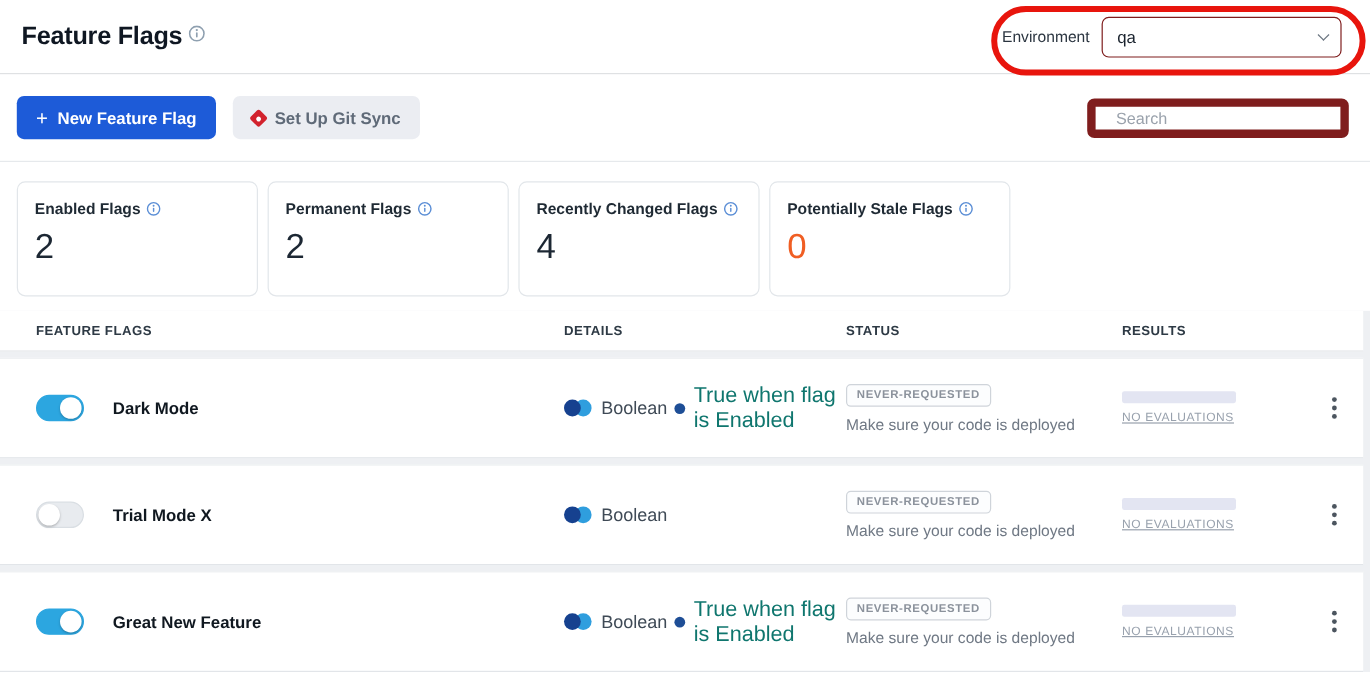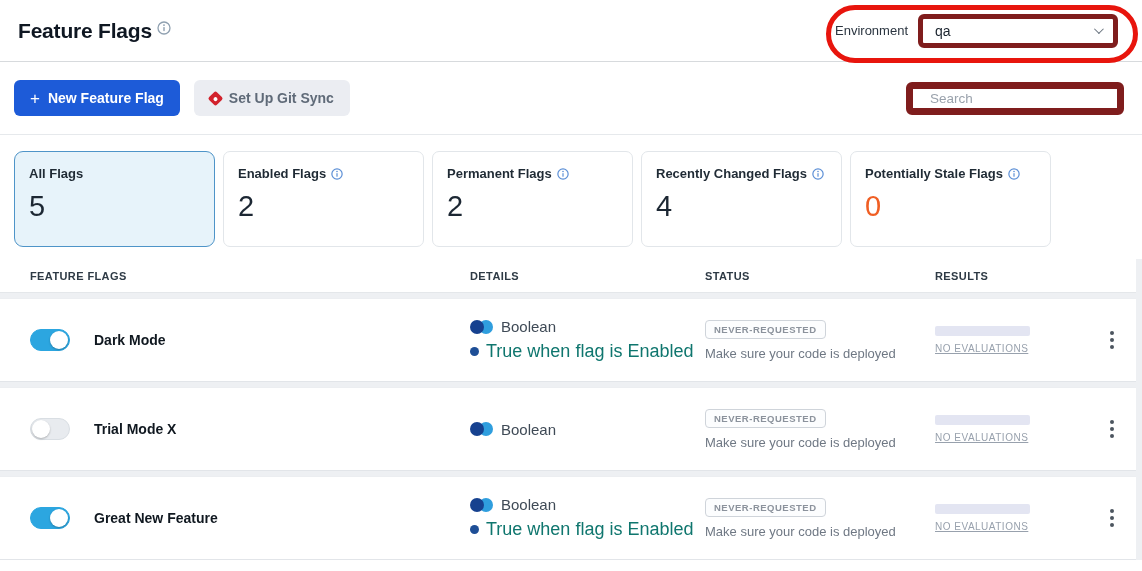--- a/index.html
+++ b/index.html
@@ -20,21 +20,21 @@
     background: #fff;
   }
   .title-wrap { display: flex; align-items: flex-start; gap: 5px; }
   .page-title { font-size: 21px; font-weight: 700; color: #0f1722; letter-spacing: -0.2px; }
   .info-icon { display: inline-flex; align-items: center; }
   .title-info { color: #8fa0b0; margin-top: 2px; }
   .env-wrap { display: flex; align-items: center; gap: 10px; margin-right: 6px; }
   .env-label { font-size: 13px; color: #2b3540; }
   .env-select {
     width: 200px; height: 34px;
-    border: 5px solid #7f1d1d; border-radius: 6px;
+    border: 1px solid #7f1d1d; border-radius: 6px;
     background: #fff;
     display: flex; align-items: center; justify-content: space-between;
     padding: 0 12px;
     font-size: 14px; color: #1a232e;
     cursor: pointer;
   }
   .chevron-down {
     width: 7px; height: 7px;
     border-right: 1.5px solid #6b7580; border-bottom: 1.5px solid #6b7580;
     transform: rotate(45deg) translateY(-2px);
@@ -123,21 +123,21 @@
   }
   .toggle .knob {
     position: absolute; top: 1px; left: 1px;
     width: 18px; height: 18px; border-radius: 50%;
     background: #fff; box-shadow: 0 1px 2px rgba(0,0,0,.25);
     transition: left .1s;
   }
   .toggle.on { background: #2ca6e0; border-color: #2ca6e0; }
   .toggle.on .knob { left: 19px; }
 
-  .details-cell { display: flex; flex-direction: column; gap: 6px; }
+  .details-cell { display: flex; flex-direction: row; gap: 6px; }
   .type-line { display: flex; align-items: center; gap: 8px;
     font-size: 15px; font-weight: 500; color: #3f4a56; }
   .bool-icon { position: relative; width: 23px; height: 14px; flex: none; }
   .bool-icon .c1 { position: absolute; left: 0; top: 0; width: 14px; height: 14px;
     border-radius: 50%; background: #16418f; z-index: 2; }
   .bool-icon .c2 { position: absolute; right: 0; top: 0; width: 14px; height: 14px;
     border-radius: 50%; background: #2f9ede; z-index: 1; }
   .rule-line { display: flex; align-items: center; gap: 7px;
     font-size: 18px; color: #0f766e; }
   .rule-dot { width: 9px; height: 9px; border-radius: 50%; background: #1e4e96; flex: none; }
@@ -197,26 +197,20 @@
     <div class="search-box">
       <svg width="14" height="14" viewBox="0 0 16 16">
           <circle cx="7" cy="7" r="5" fill="none" stroke="#8a919b" stroke-width="1.6"></circle>
           <line x1="10.8" y1="10.8" x2="14.3" y2="14.3" stroke="#8a919b" stroke-width="1.6" stroke-linecap="round"></line>
         </svg>
       <input type="text" placeholder="Search" style="">
     </div>
   </div>
 
   <section class="stats">
-    <div class="card selected">
-      <div class="card-label">
-        <span>All Flags</span>
-      </div>
-      <div class="card-value">5</div>
-    </div>
     <div class="card">
       <div class="card-label">
         <span>Enabled Flags</span>
         <span class="info-icon card-info">
           <svg width="12" height="12" viewBox="0 0 14 14">
               <circle cx="7" cy="7" r="6" fill="none" stroke="currentColor" stroke-width="1.4"></circle>
               <circle cx="7" cy="4.1" r="0.95" fill="currentColor"></circle>
               <rect x="6.3" y="5.9" width="1.4" height="4.3" rx="0.7" fill="currentColor"></rect>
             </svg>
         </span>

